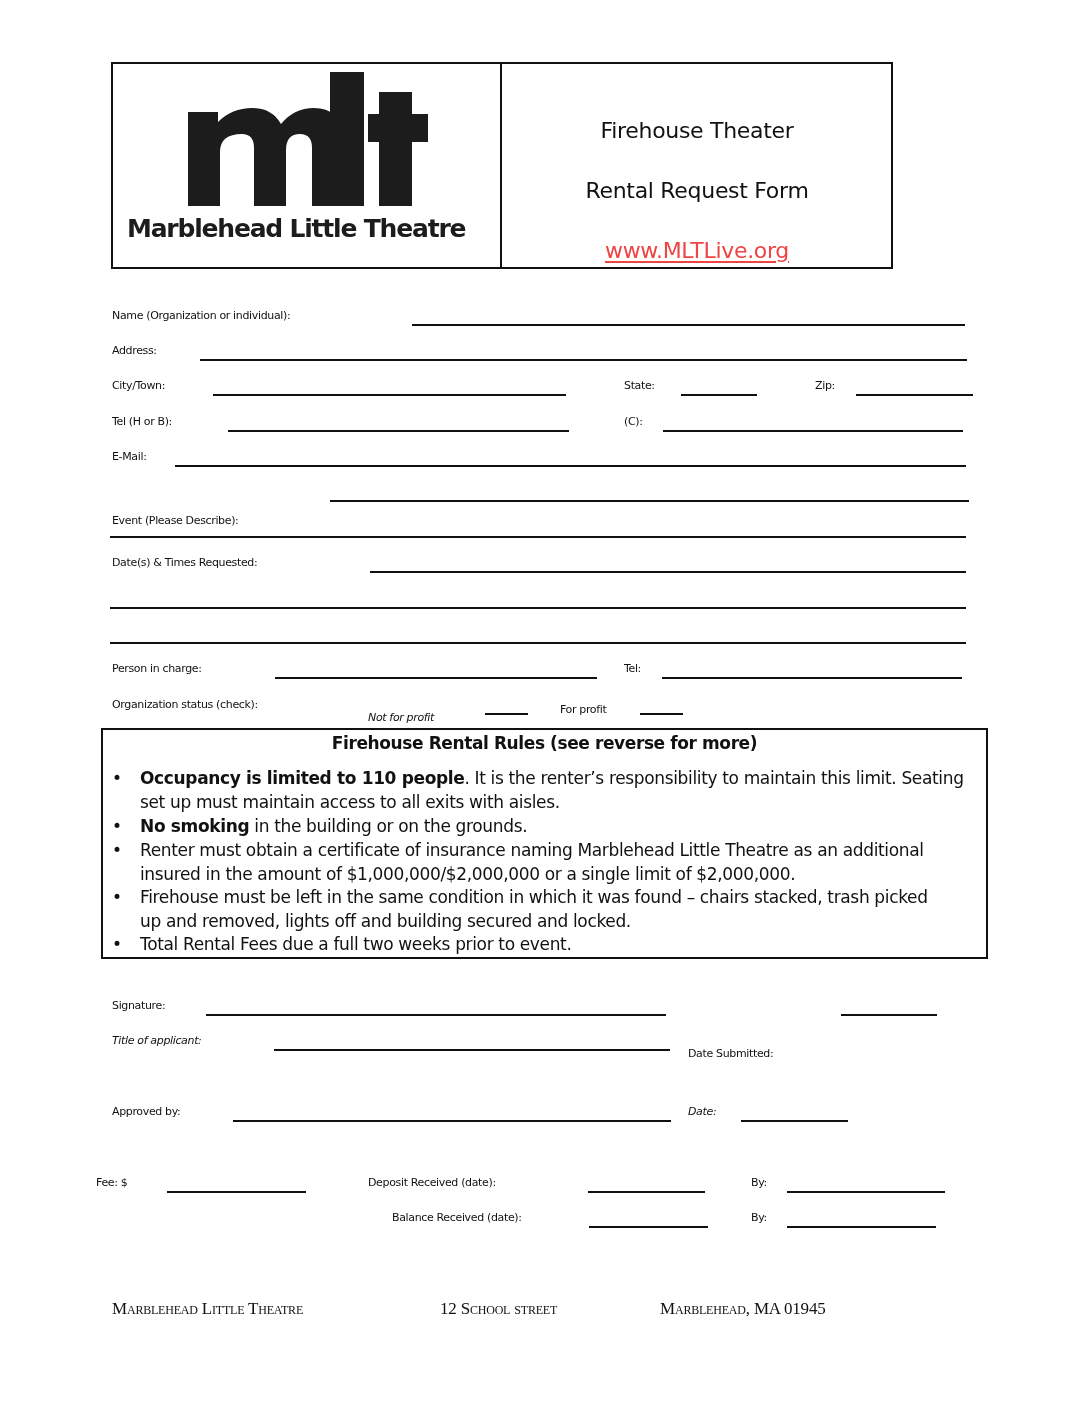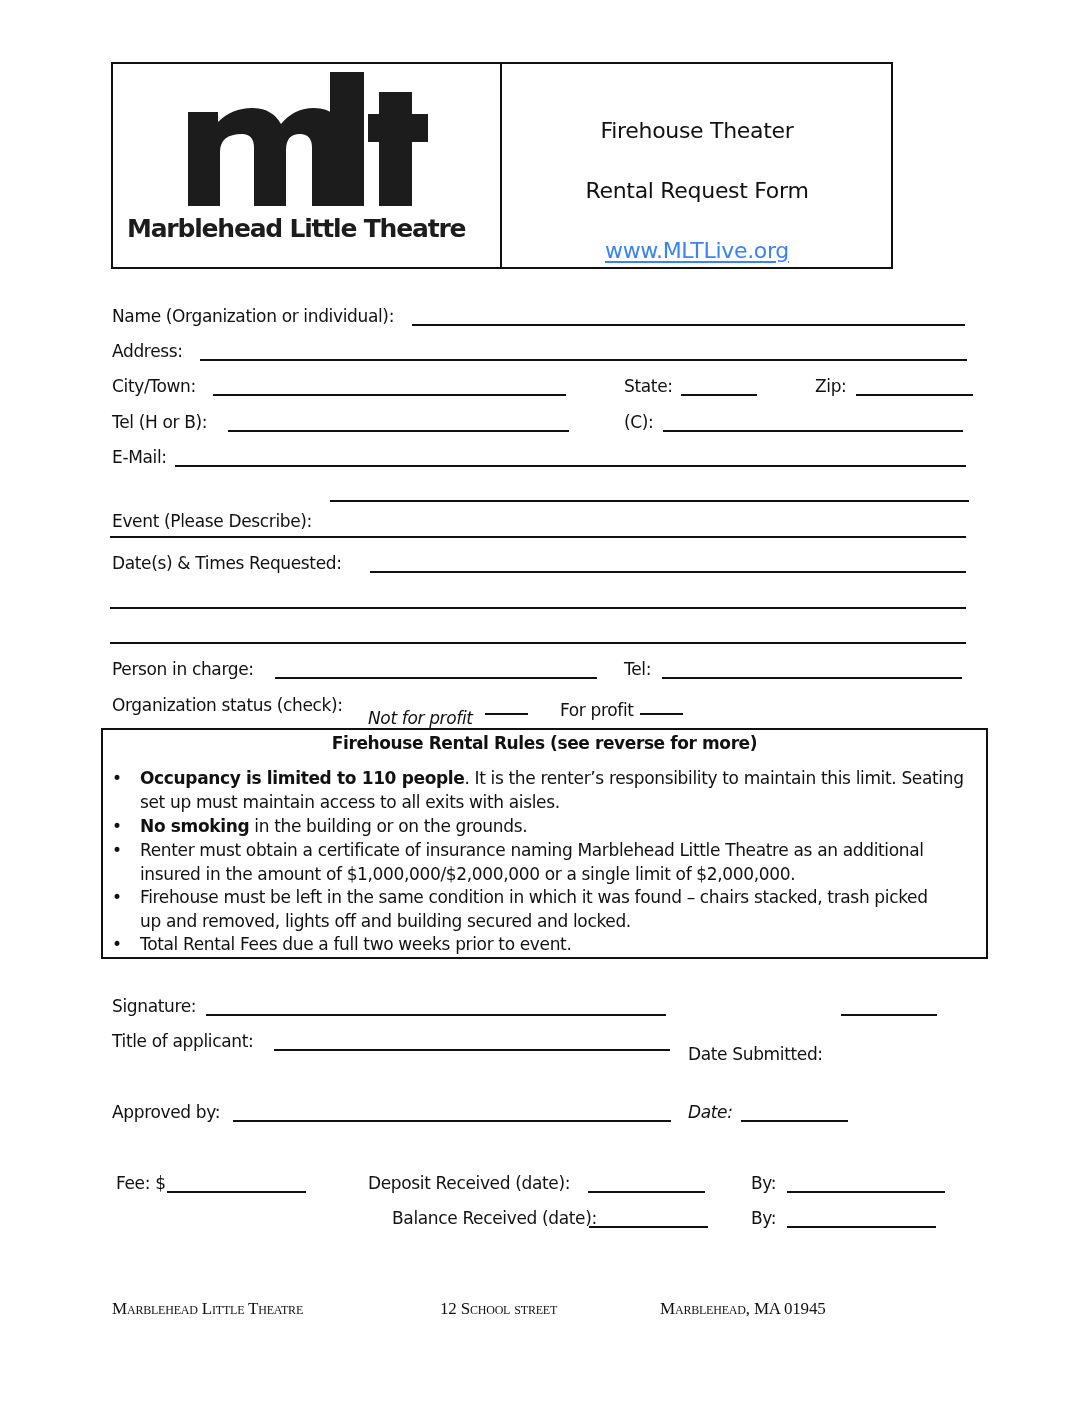--- a/index.html
+++ b/index.html
@@ -1,26 +1,26 @@
 <!DOCTYPE html>
 <html><head>
 <meta charset="utf-8">
 <style>
   html, body { margin: 0; padding: 0; background: #ffffff; }
   body { width: 1088px; height: 1408px; position: relative; overflow: hidden;
          font-family: "DejaVu Sans", sans-serif; color: #111; }
   .abs { position: absolute; }
-  .lbl { position: absolute; font-size: 17px; line-height: 20px; white-space: nowrap; letter-spacing: -0.35px; transform-origin: left top; }
+  .lbl { position: absolute; font-size: 11px; line-height: 20px; white-space: nowrap; letter-spacing: -0.35px; transform-origin: left top; }
   .line { position: absolute; height: 0; border-top: 2px solid #111; }
 
   
   #header-box { left: 111px; top: 62px; width: 778px; height: 203px; border: 2px solid #111; }
   #header-divider { left: 500px; top: 62px; width: 0; height: 205px; border-left: 2px solid #111; }
   .htitle { position: absolute; left: 502px; width: 390px; text-align: center; font-size: 22px; letter-spacing: -0.3px; white-space: nowrap; }
-  #web-link { color: #3b82f6; text-decoration: underline; text-underline-offset: 3px; }
+  #web-link { color: #ef4444; text-decoration: underline; text-underline-offset: 3px; }
 
   
   #logo-mlt { left: 180px; top: 70px; }
   #logo-wordmark { left: 127px; top: 214px; font-family: "DejaVu Sans", sans-serif; font-weight: bold; font-size: 25px; letter-spacing: -1.2px; color: #1c1c1c; white-space: nowrap; }
 
   
   #rules-box { left: 101px; top: 728px; width: 883px; height: 227px; border: 2px solid #111; }
   #rules-title { left: 101px; width: 887px; top: 733px; text-align: center; font-weight: bold; font-size: 17px; letter-spacing: -0.4px; white-space: nowrap; }
   .rule { position: absolute; left: 112px; width: 870px; font-size: 17px; line-height: 23.5px; letter-spacing: -0.35px; }
   .rule .bullet { position: absolute; left: 0; top: 0; width: 20px; }
@@ -113,29 +113,29 @@
 <div class="rule" style="top:933px;">
   <span class="bullet">•</span>
   <span class="text"><span>Total Rental Fees due a full two weeks prior to event.</span></span>
 </div>
 
 <div class="lbl" style="left:112px; top:996px;">Signature:</div>
 <div class="line" style="left:206px; top:1014px; width:460px;"></div>
 <div class="lbl" style="left:688px; top:996px;margin-top:48px;">Date Submitted:</div>
 <div class="line" style="left:841px; top:1014px; width:96px;"></div>
 
-<div class="lbl" style="left:112px; top:1031px;">Title of applicant:</div>
+<div class="lbl" style="left:112px; top:1031px;font-style:italic;">Title of applicant:</div>
 <div class="line" style="left:274px; top:1049px; width:396px;"></div>
 
 <div class="lbl" style="left:112px; top:1102px;">Approved by:</div>
 <div class="line" style="left:233px; top:1120px; width:438px;"></div>
 <div class="lbl" style="left:688px; top:1102px;font-style:italic;">Date:</div>
 <div class="line" style="left:741px; top:1120px; width:107px;"></div>
 
-<div class="lbl" style="left:116px; top:1173px;">Fee: $</div>
+<div class="lbl" style="left:96px; top:1173px;">Fee: $</div>
 <div class="line" style="left:167px; top:1191px; width:139px;"></div>
 <div class="lbl" style="left:368px; top:1173px;">Deposit Received (date):</div>
 <div class="line" style="left:588px; top:1191px; width:117px;"></div>
 <div class="lbl" style="left:751px; top:1173px;">By:</div>
 <div class="line" style="left:787px; top:1191px; width:158px;"></div>
 
 <div class="lbl" style="left:368px; top:1208px;margin-left:24px;">Balance Received (date):</div>
 <div class="line" style="left:589px; top:1226px; width:119px;"></div>
 <div class="lbl" style="left:751px; top:1208px;">By:</div>
 <div class="line" style="left:787px; top:1226px; width:149px;"></div>

